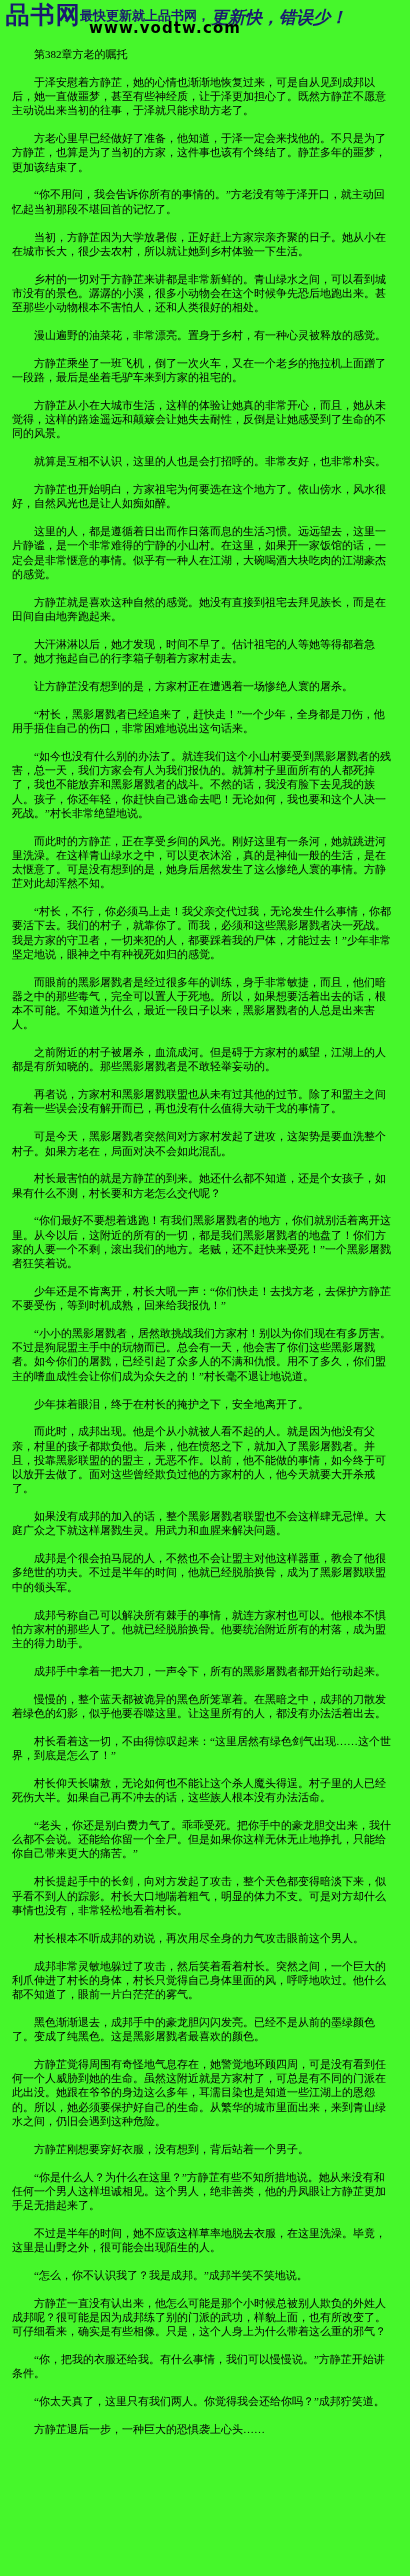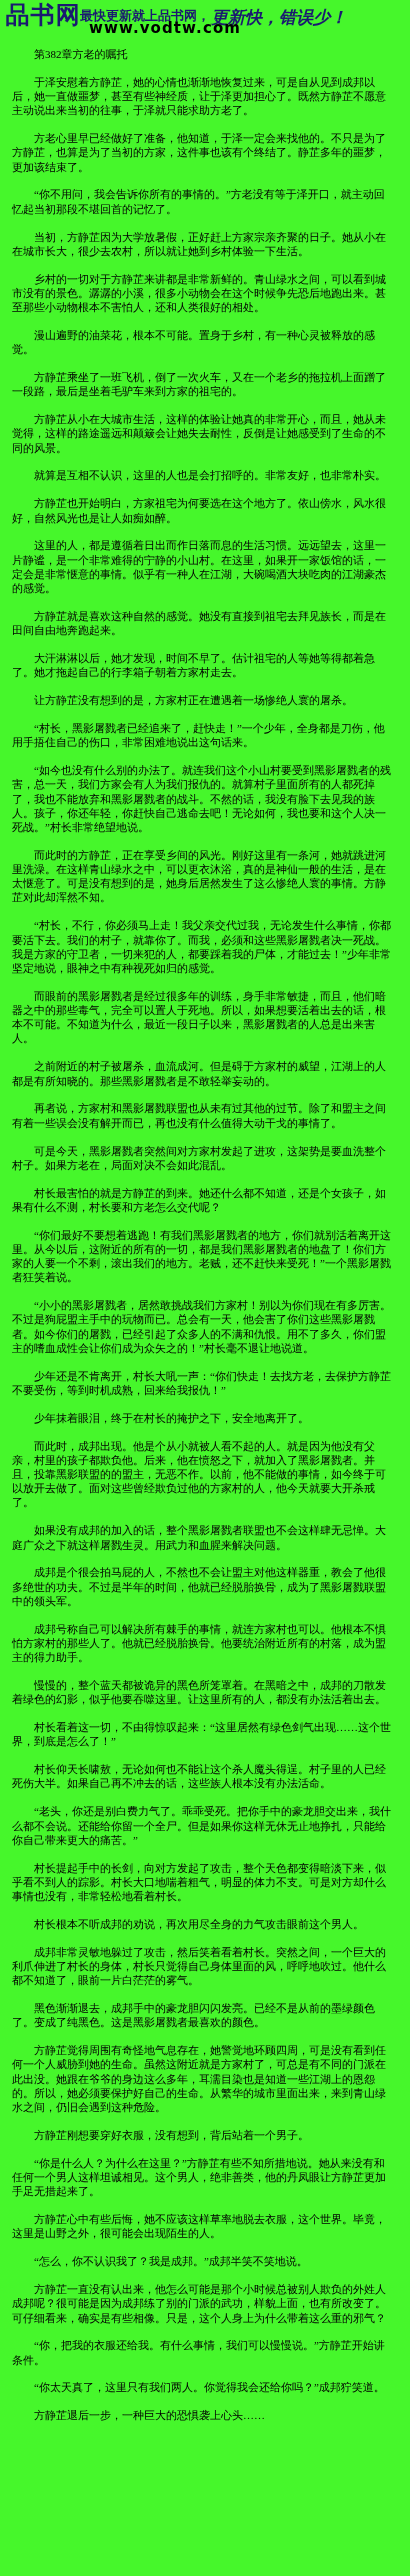--- a/index.html
+++ b/index.html
@@ -94,58 +94,59 @@
   </div>
 
   <div class="content">
     <p class="chapter-title">第382章方老的嘱托</p>
     <div>
         <p class="para">于泽安慰着方静芷，她的心情也渐渐地恢复过来，可是自从见到成邦以后，她一直做噩梦，甚至有些神经质，让于泽更加担心了。既然方静芷不愿意主动说出来当初的往事，于泽就只能求助方老了。</p>
         <p class="para">方老心里早已经做好了准备，他知道，于泽一定会来找他的。不只是为了方静芷，也算是为了当初的方家，这件事也该有个终结了。静芷多年的噩梦，更加该结束了。</p>
         <p class="para">“你不用问，我会告诉你所有的事情的。”方老没有等于泽开口，就主动回忆起当初那段不堪回首的记忆了。</p>
         <p class="para">当初，方静芷因为大学放暑假，正好赶上方家宗亲齐聚的日子。她从小在在城市长大，很少去农村，所以就让她到乡村体验一下生活。</p>
         <p class="para">乡村的一切对于方静芷来讲都是非常新鲜的。青山绿水之间，可以看到城市没有的景色。潺潺的小溪，很多小动物会在这个时候争先恐后地跑出来。甚至那些小动物根本不害怕人，还和人类很好的相处。</p>
-        <p class="para">漫山遍野的油菜花，根本不可能。置身于乡村，有一种心灵被释放的感觉。</p>
+        <p class="para">漫山遍野的油菜花，非常漂亮。置身于乡村，有一种心灵被释放的感觉。</p>
         <p class="para">方静芷乘坐了一班飞机，倒了一次火车，又在一个老乡的拖拉机上面蹭了一段路，最后是坐着毛驴车来到方家的祖宅的。</p>
         <p class="para">方静芷从小在大城市生活，这样的体验让她真的非常开心，而且，她从未觉得，这样的路途遥远和颠簸会让她失去耐性，反倒是让她感受到了生命的不同的风景。</p>
         <p class="para">就算是互相不认识，这里的人也是会打招呼的。非常友好，也非常朴实。</p>
         <p class="para">方静芷也开始明白，方家祖宅为何要选在这个地方了。依山傍水，风水很好，自然风光也是让人如痴如醉。</p>
         <p class="para">这里的人，都是遵循着日出而作日落而息的生活习惯。远远望去，这里一片静谧，是一个非常难得的宁静的小山村。在这里，如果开一家饭馆的话，一定会是非常惬意的事情。似乎有一种人在江湖，大碗喝酒大块吃肉的江湖豪杰的感觉。</p>
         <p class="para">方静芷就是喜欢这种自然的感觉。她没有直接到祖宅去拜见族长，而是在田间自由地奔跑起来。</p>
         <p class="para">大汗淋淋以后，她才发现，时间不早了。估计祖宅的人等她等得都着急了。她才拖起自己的行李箱子朝着方家村走去。</p>
         <p class="para">让方静芷没有想到的是，方家村正在遭遇着一场惨绝人寰的屠杀。</p>
         <p class="para">“村长，黑影屠戮者已经追来了，赶快走！”一个少年，全身都是刀伤，他用手捂住自己的伤口，非常困难地说出这句话来。</p>
         <p class="para">“如今也没有什么别的办法了。就连我们这个小山村要受到黑影屠戮者的残害，总一天，我们方家会有人为我们报仇的。就算村子里面所有的人都死掉了，我也不能放弃和黑影屠戮者的战斗。不然的话，我没有脸下去见我的族人。孩子，你还年轻，你赶快自己逃命去吧！无论如何，我也要和这个人决一死战。”村长非常绝望地说。</p>
         <p class="para">而此时的方静芷，正在享受乡间的风光。刚好这里有一条河，她就跳进河里洗澡。在这样青山绿水之中，可以更衣沐浴，真的是神仙一般的生活，是在太惬意了。可是没有想到的是，她身后居然发生了这么惨绝人寰的事情。方静芷对此却浑然不知。</p>
         <p class="para">“村长，不行，你必须马上走！我父亲交代过我，无论发生什么事情，你都要活下去。我们的村子，就靠你了。而我，必须和这些黑影屠戮者决一死战。我是方家的守卫者，一切来犯的人，都要踩着我的尸体，才能过去！”少年非常坚定地说，眼神之中有种视死如归的感觉。</p>
         <p class="para">而眼前的黑影屠戮者是经过很多年的训练，身手非常敏捷，而且，他们暗器之中的那些毒气，完全可以置人于死地。所以，如果想要活着出去的话，根本不可能。不知道为什么，最近一段日子以来，黑影屠戮者的人总是出来害人。</p>
         <p class="para">之前附近的村子被屠杀，血流成河。但是碍于方家村的威望，江湖上的人都是有所知晓的。那些黑影屠戮者是不敢轻举妄动的。</p>
         <p class="para">再者说，方家村和黑影屠戮联盟也从未有过其他的过节。除了和盟主之间有着一些误会没有解开而已，再也没有什么值得大动干戈的事情了。</p>
         <p class="para">可是今天，黑影屠戮者突然间对方家村发起了进攻，这架势是要血洗整个村子。如果方老在，局面对决不会如此混乱。</p>
         <p class="para">村长最害怕的就是方静芷的到来。她还什么都不知道，还是个女孩子，如果有什么不测，村长要和方老怎么交代呢？</p>
         <p class="para">“你们最好不要想着逃跑！有我们黑影屠戮者的地方，你们就别活着离开这里。从今以后，这附近的所有的一切，都是我们黑影屠戮者的地盘了！你们方家的人要一个不剩，滚出我们的地方。老贼，还不赶快来受死！”一个黑影屠戮者狂笑着说。</p>
+        <p class="para">少年还是不肯离开，村长大吼一声：“你们快走！去找方老，去保护方静芷不要受伤，等到时机成熟，回来给我报仇！”</p>
         <p class="para">“小小的黑影屠戮者，居然敢挑战我们方家村！别以为你们现在有多厉害。不过是狗屁盟主手中的玩物而已。总会有一天，他会害了你们这些黑影屠戮者。如今你们的屠戮，已经引起了众多人的不满和仇恨。用不了多久，你们盟主的嗜血成性会让你们成为众矢之的！”村长毫不退让地说道。</p>
-        <p class="para">少年还是不肯离开，村长大吼一声：“你们快走！去找方老，去保护方静芷不要受伤，等到时机成熟，回来给我报仇！”</p>
         <p class="para">少年抹着眼泪，终于在村长的掩护之下，安全地离开了。</p>
         <p class="para">而此时，成邦出现。他是个从小就被人看不起的人。就是因为他没有父亲，村里的孩子都欺负他。后来，他在愤怒之下，就加入了黑影屠戮者。并且，投靠黑影联盟的的盟主，无恶不作。以前，他不能做的事情，如今终于可以放开去做了。面对这些曾经欺负过他的方家村的人，他今天就要大开杀戒了。</p>
         <p class="para">如果没有成邦的加入的话，整个黑影屠戮者联盟也不会这样肆无忌惮。大庭广众之下就这样屠戮生灵。用武力和血腥来解决问题。</p>
         <p class="para">成邦是个很会拍马屁的人，不然也不会让盟主对他这样器重，教会了他很多绝世的功夫。不过是半年的时间，他就已经脱胎换骨，成为了黑影屠戮联盟中的领头军。</p>
         <p class="para">成邦号称自己可以解决所有棘手的事情，就连方家村也可以。他根本不惧怕方家村的那些人了。他就已经脱胎换骨。他要统治附近所有的村落，成为盟主的得力助手。</p>
+        <p class="para">成邦手中拿着一把大刀，一声令下，所有的黑影屠戮者都开始行动起来。</p>
         <p class="para">慢慢的，整个蓝天都被诡异的黑色所笼罩着。在黑暗之中，成邦的刀散发着绿色的幻影，似乎他要吞噬这里。让这里所有的人，都没有办法活着出去。</p>
         <p class="para">村长看着这一切，不由得惊叹起来：“这里居然有绿色剑气出现……这个世界，到底是怎么了！”</p>
         <p class="para">村长仰天长啸敖，无论如何也不能让这个杀人魔头得逞。村子里的人已经死伤大半。如果自己再不冲去的话，这些族人根本没有办法活命。</p>
         <p class="para">“老头，你还是别白费力气了。乖乖受死。把你手中的豪龙胆交出来，我什么都不会说。还能给你留一个全尸。但是如果你这样无休无止地挣扎，只能给你自己带来更大的痛苦。”</p>
         <p class="para">村长提起手中的长剑，向对方发起了攻击，整个天色都变得暗淡下来，似乎看不到人的踪影。村长大口地喘着粗气，明显的体力不支。可是对方却什么事情也没有，非常轻松地看着村长。</p>
         <p class="para">村长根本不听成邦的劝说，再次用尽全身的力气攻击眼前这个男人。</p>
         <p class="para">成邦非常灵敏地躲过了攻击，然后笑着看着村长。突然之间，一个巨大的利爪伸进了村长的身体，村长只觉得自己身体里面的风，呼呼地吹过。他什么都不知道了，眼前一片白茫茫的雾气。</p>
         <p class="para">黑色渐渐退去，成邦手中的豪龙胆闪闪发亮。已经不是从前的墨绿颜色了。变成了纯黑色。这是黑影屠戮者最喜欢的颜色。</p>
         <p class="para">方静芷觉得周围有奇怪地气息存在，她警觉地环顾四周，可是没有看到任何一个人威胁到她的生命。虽然这附近就是方家村了，可总是有不同的门派在此出没。她跟在爷爷的身边这么多年，耳濡目染也是知道一些江湖上的恩怨的。所以，她必须要保护好自己的生命。从繁华的城市里面出来，来到青山绿水之间，仍旧会遇到这种危险。</p>
         <p class="para">方静芷刚想要穿好衣服，没有想到，背后站着一个男子。</p>
         <p class="para">“你是什么人？为什么在这里？”方静芷有些不知所措地说。她从来没有和任何一个男人这样坦诚相见。这个男人，绝非善类，他的丹凤眼让方静芷更加手足无措起来了。</p>
-        <p class="para">方静芷心中有些后悔，她不应该这样草率地脱去衣服，这个世界。毕竟，这里是山野之外，很可能会出现陌生的人。</p>
+        <p class="para">不过是半年的时间，她不应该这样草率地脱去衣服，在这里洗澡。毕竟，这里是山野之外，很可能会出现陌生的人。</p>
         <p class="para">“怎么，你不认识我了？我是成邦。”成邦半笑不笑地说。</p>
         <p class="para">方静芷一直没有认出来，他怎么可能是那个小时候总被别人欺负的外姓人成邦呢？很可能是因为成邦练了别的门派的武功，样貌上面，也有所改变了。可仔细看来，确实是有些相像。只是，这个人身上为什么带着这么重的邪气？</p>
         <p class="para">“你，把我的衣服还给我。有什么事情，我们可以慢慢说。”方静芷开始讲条件。</p>
         <p class="para">“你太天真了，这里只有我们两人。你觉得我会还给你吗？”成邦狞笑道。</p>
         <p class="para">方静芷退后一步，一种巨大的恐惧袭上心头……</p>
       </div>
   </div>
 
 </div>
 

